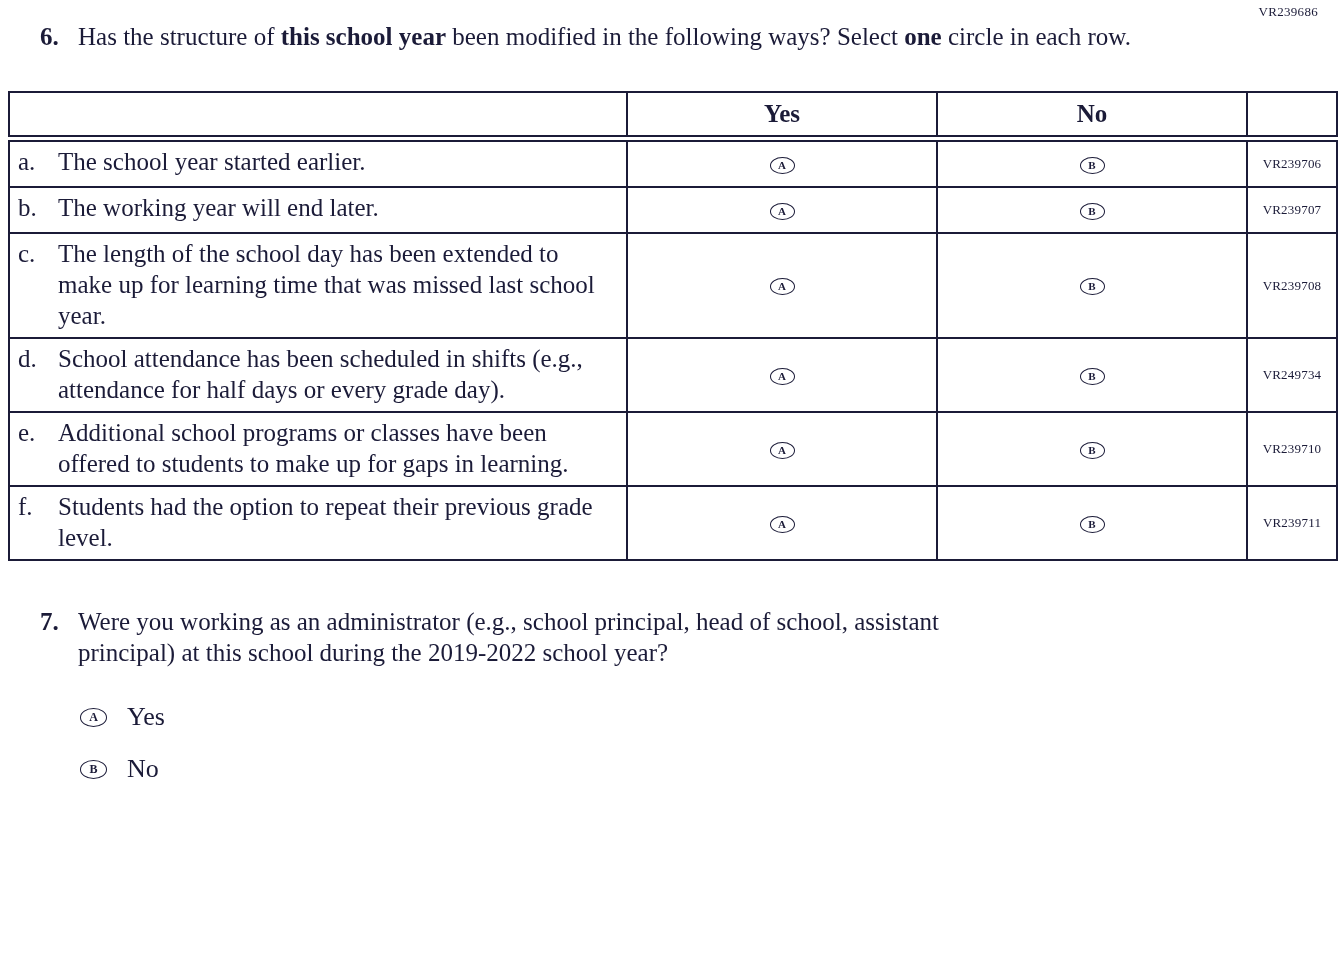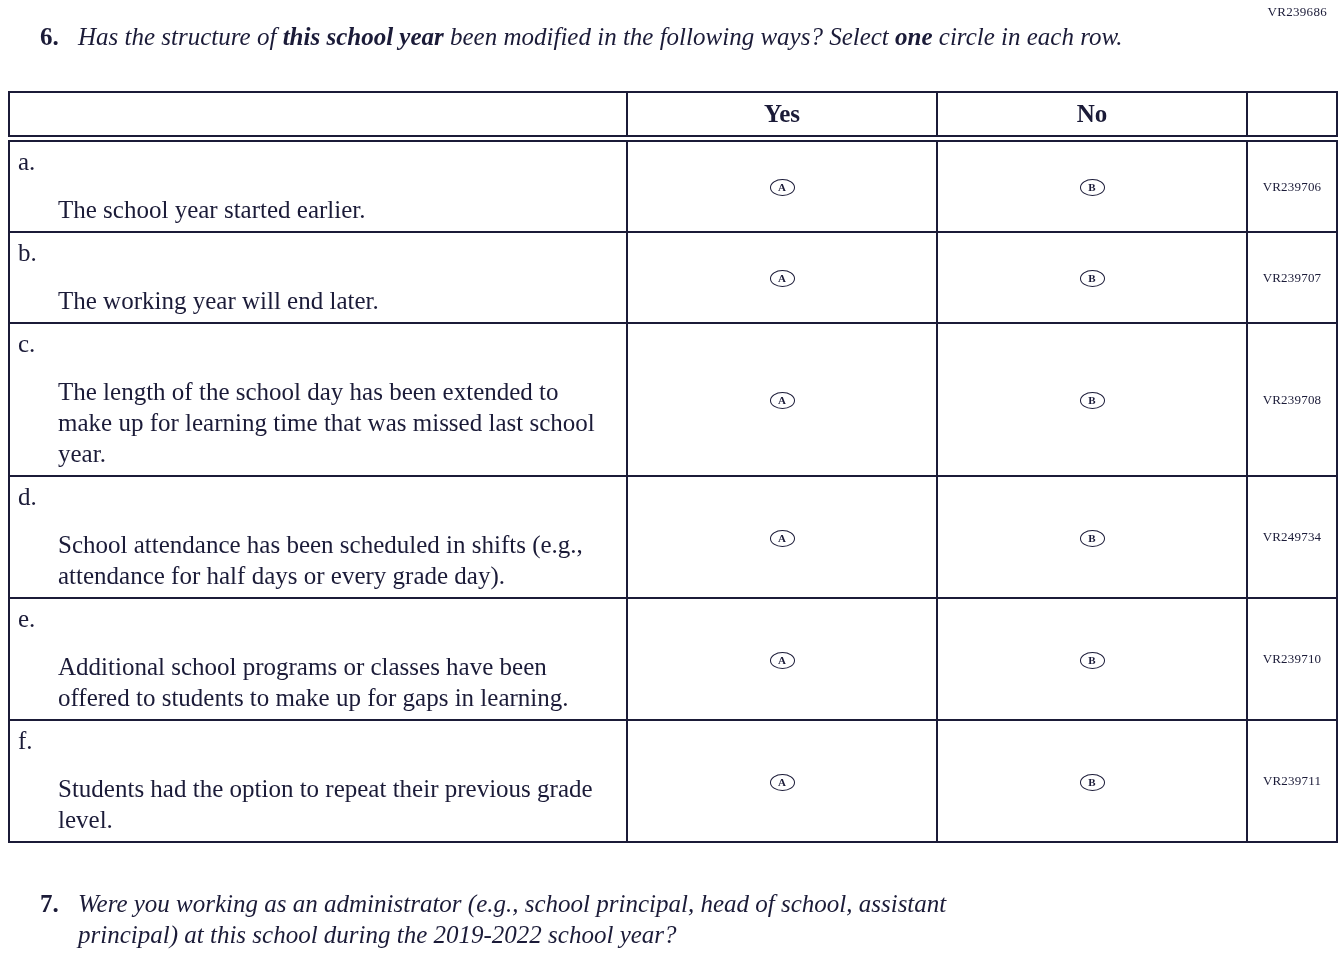--- a/index.html
+++ b/index.html
@@ -7,40 +7,39 @@
     width: 1344px;
     height: 977px;
     background: #ffffff;
     font-family: "Liberation Serif", "DejaVu Serif", serif;
     color: #1b1b38;
     overflow: hidden;
   }
   .form-code {
     text-align: right;
     font-size: 13px;
-    padding-right: 17px;
+    padding-right: 26px;
     letter-spacing: 0.3px;
   }
   .top-code { padding-top: 4px; }
   .mid-code { margin-top: 104px; }
 
   .question {
     display: flex;
     margin-left: 40px;
   }
   .q-number {
     flex: 0 0 38px;
     font-weight: bold;
     font-size: 25px;
     line-height: 1.22;
   }
   .q-text {
     font-size: 25px;
     line-height: 1.22;
-    font-style: italic;
   }
   .q6 { margin-top: 2px; }
   .q6 .q-text { max-width: 1080px; }
   .q7 { margin-top: 46px; }
   .q7 .q-text { max-width: 960px; }
   .bold { font-weight: bold; }
 
   table.grid {
     border-collapse: collapse;
     table-layout: fixed;
@@ -62,21 +61,21 @@
     vertical-align: middle;
     border-bottom: 7px double #1b1b38;
   }
   td.stem-cell {
     vertical-align: top;
     padding: 4px 10px 6px 8px;
     font-size: 25px;
   }
   .stem-inner { display: flex; }
   .row-letter { flex: 0 0 40px; line-height: 1.24; }
-  .row-text   { line-height: 1.24; max-width: 552px; margin-top: 48px; }
+  .row-text   { line-height: 1.24; max-width: 552px; }
   td.opt-cell {
     text-align: center;
     vertical-align: middle;
   }
   td.code-cell {
     font-size: 13px;
     text-align: center;
     vertical-align: middle;
     padding: 14px 4px;
     letter-spacing: 0.2px;

